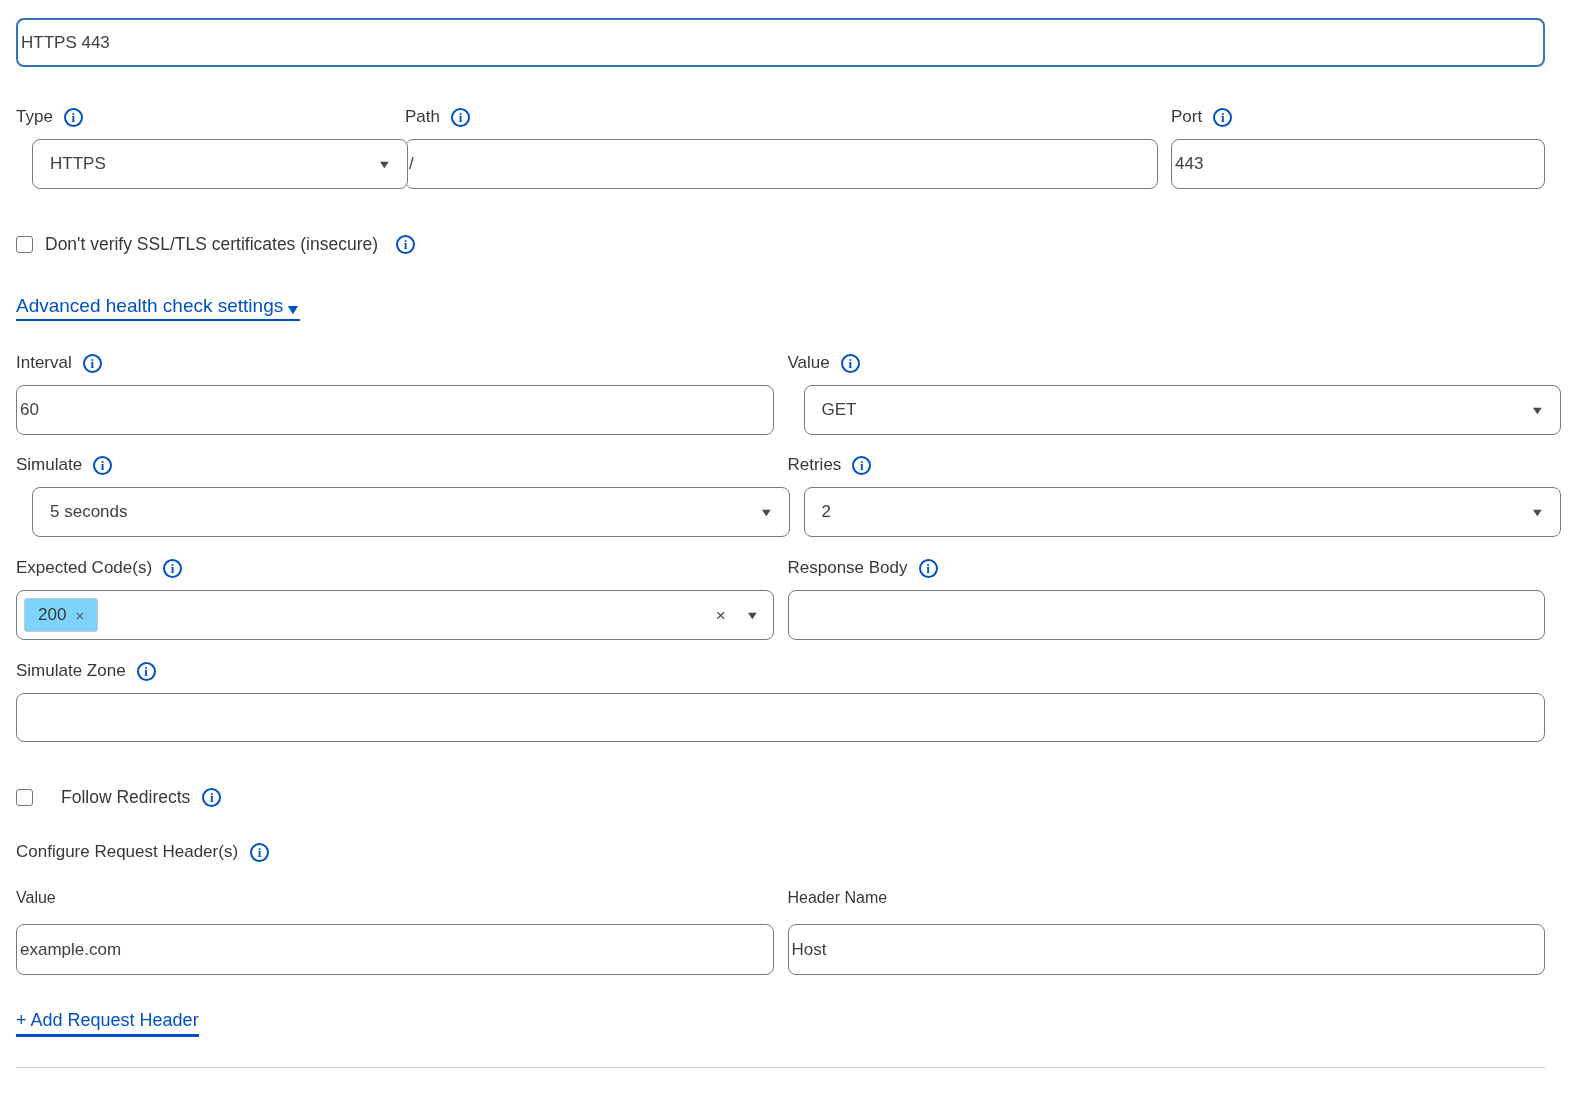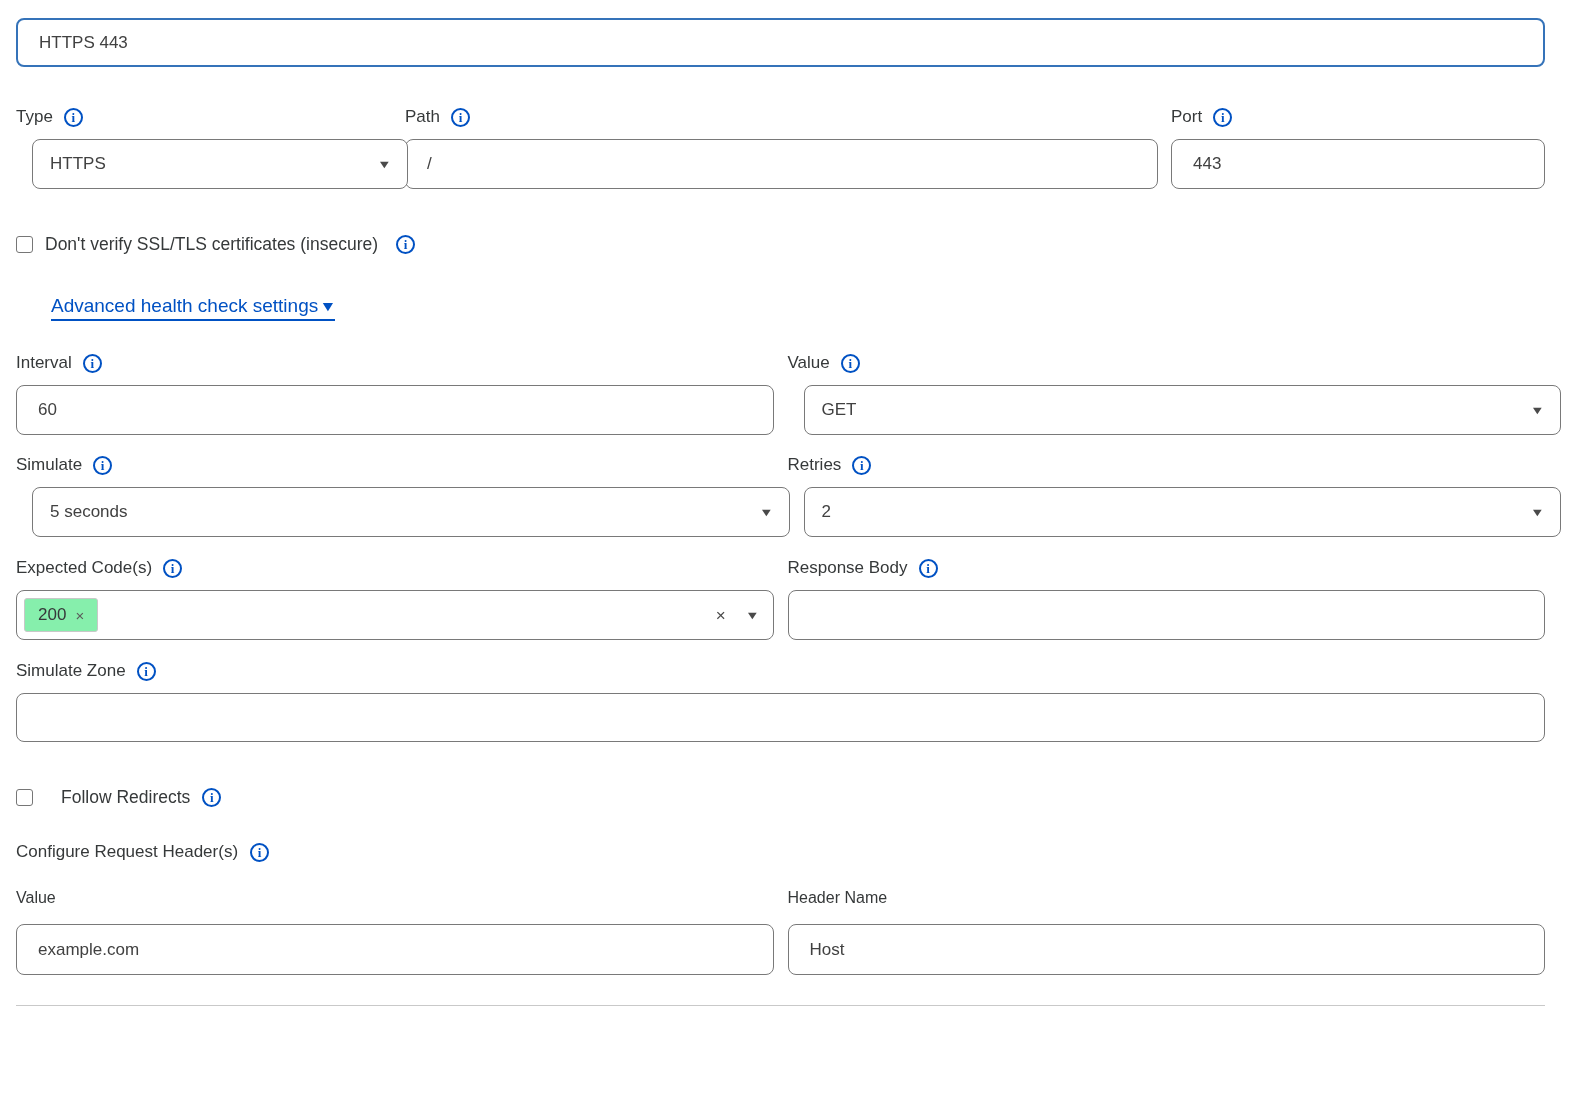--- a/index.html
+++ b/index.html
@@ -44,21 +44,21 @@
     cursor: pointer;
     flex: 0 0 auto;
   }
 
   
   .text-input {
     width: 100%;
     height: 50px;
     border: 1px solid #797979;
     border-radius: 8px;
-    padding: 0 21px;
+    padding: 0 3px;
     font-family: "Liberation Sans", sans-serif;
     font-size: 17px;
     color: #414141;
     background: #fff;
     outline: none;
   }
   .text-input.focused {
     border: 2px solid #3573b9;
     height: 49px;
   }
@@ -115,26 +115,25 @@
     cursor: pointer;
     flex: 0 0 auto;
   }
 
   
   .adv-link {
     margin-top: 40px;
     font-size: 19px;
     color: #0051c3;
     display: inline-flex;
-    align-items: center;
+    align-items: flex-end;
     cursor: pointer;
     text-decoration: none;
     border-bottom: 2px solid #0051c3;
     padding-bottom: 2px;
-    margin-left: 35px;
   }
   .adv-link .link-caret {
     color: #0051c3;
     font-size: 14px;
     margin-left: 3px;
     transform: scaleX(1.25);
   }
   .add-link {
     display: inline-block;
     margin-top: 35px;
@@ -155,21 +154,21 @@
     border: 1px solid #797979;
     border-radius: 8px;
     padding: 0 15px 0 7px;
     background: #fff;
     cursor: pointer;
   }
   .tag-chip {
     display: inline-flex;
     align-items: center;
     gap: 9px;
-    background: #86efac;
+    background: #7dd3fc;
     border: 1px solid #c8c8c8;
     border-radius: 3px;
     padding: 6px 13px;
     font-size: 17px;
     color: #36393a;
   }
   .tag-chip .chip-x {
     color: #5b5b5b;
     font-size: 15px;
     cursor: pointer;
@@ -356,16 +355,19 @@
     <div>
       <div class="sub-label">Value</div>
       <input class="text-input" type="text" style="height: 51px;" value="example.com">
     </div>
     <div>
       <div class="sub-label">Header Name</div>
       <input class="text-input" type="text" style="height: 51px;" value="Host">
     </div>
   </div>
 
+  <div>
+    <a class="add-link">+ Add Request Header</a>
+  </div>
 
   <hr class="divider">
 
 </div>
 
 </body></html>

